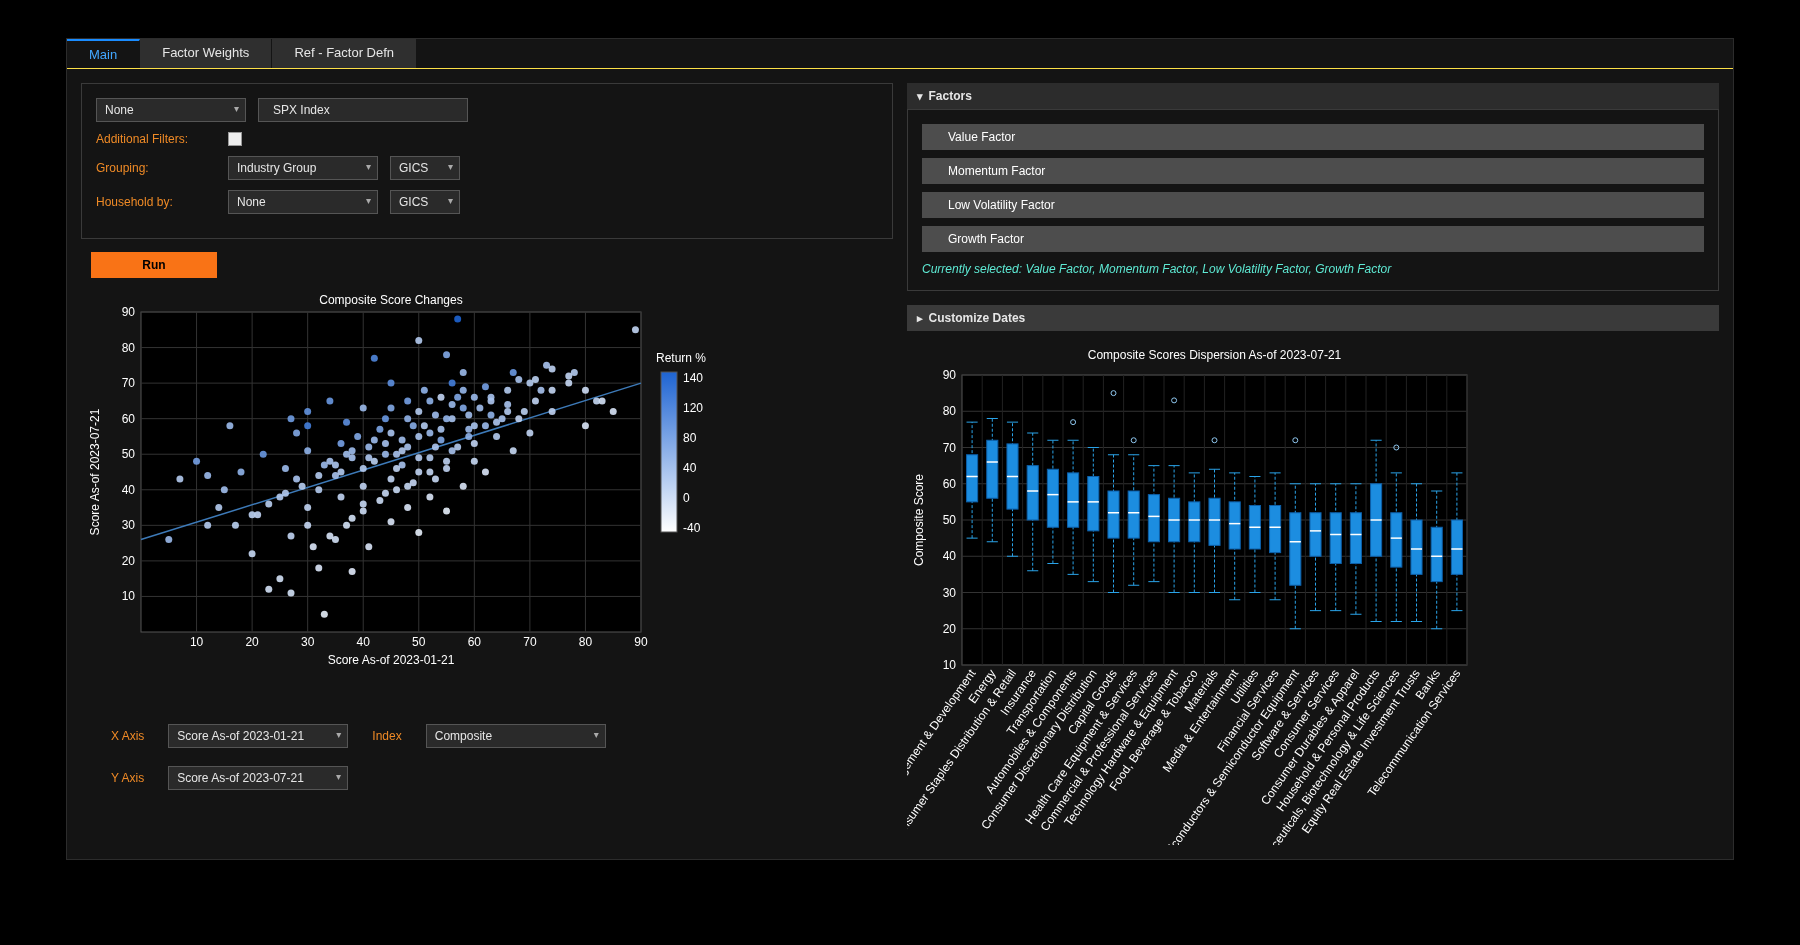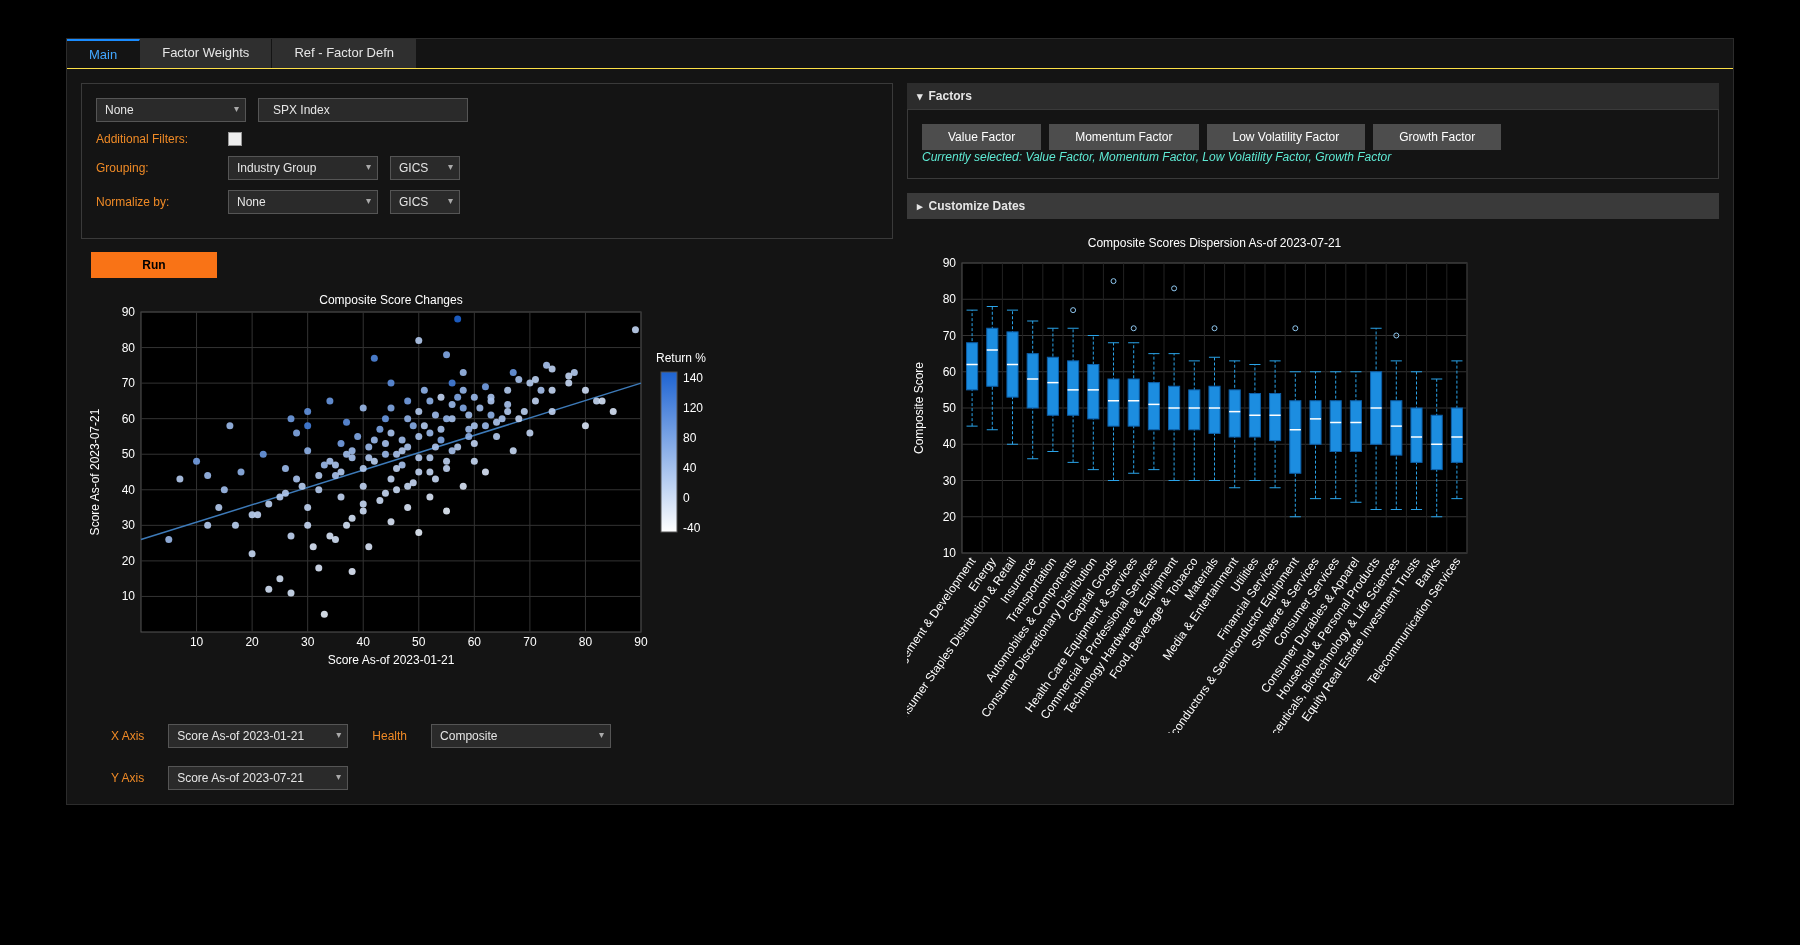--- a/index.html
+++ b/index.html
@@ -64,21 +64,21 @@
   }
   .checkbox{
     width:14px; height:14px; background:#eee; border:1px solid #999; cursor:pointer;
   }
   .run-btn{
     background:#f97316; color:#000; font-weight:bold;
     padding:6px 0; width:126px; text-align:center; cursor:pointer;
     margin: -1px 0 0 10px;
   }
   
-  .pills{ display:flex; gap:8px; flex-wrap:wrap; margin-bottom:0;}
+  .pills{ display:flex; gap:8px; flex-wrap:wrap; margin-bottom:10px;flex-direction:column;}
   .pill{
     background:#4d4d4d; color:#fff; padding:6px 26px; cursor:pointer;
     font-size:12px;
   }
   .sel-text{ color:#5eead4;font-style:italic; }
   
   .chart-controls{ display:flex; gap:24px; margin:8px 0 0 30px; align-items:center;}
   .chart-controls .select{ min-width:180px;}
   
   svg text{ font-family:Arial; fill:#fff; font-size:12px; }
@@ -106,21 +106,21 @@
           <div class="row">
             <span class="lbl-orange">Additional Filters:</span>
             <div class="checkbox"></div>
           </div>
           <div class="row">
             <span class="lbl-orange">Grouping:</span>
             <div class="select">Industry Group</div>
             <div class="select small">GICS</div>
           </div>
           <div class="row">
-            <span class="lbl-orange">Normalize by:</span>
+            <span class="lbl-orange">Household by:</span>
             <div class="select">None</div>
             <div class="select small">GICS</div>
           </div>
         </div>
       </div>
       <div class="run-btn">Run</div>
 
       <svg id="scatter" width="640" height="410">
           <rect x="60" y="20" width="500" height="320" fill="#000" stroke="#555"></rect>
           <line x1="115.55555555555554" y1="20" x2="115.55555555555554" y2="340" stroke="#333"></line>
@@ -342,21 +342,21 @@
           <text x="602" y="120" font-size="11">120</text>
           <text x="602" y="150" font-size="11">80</text>
           <text x="602" y="180" font-size="11">40</text>
           <text x="602" y="210" font-size="11">0</text>
           <text x="602" y="240" font-size="11">-40</text>
         </svg>
 
       <div class="chart-controls">
         <span class="lbl-orange" style="min-width:auto">X Axis</span>
         <div class="select">Score As-of 2023-01-21</div>
-        <span class="lbl-orange" style="min-width:auto">Health</span>
+        <span class="lbl-orange" style="min-width:auto">Index</span>
         <div class="select">Composite</div>
       </div>
       <div class="chart-controls" style="margin-top:4px">
         <span class="lbl-orange" style="min-width:auto">Y Axis</span>
         <div class="select">Score As-of 2023-07-21</div>
       </div>
     </div>
 
     <div class="col">
       <div>

